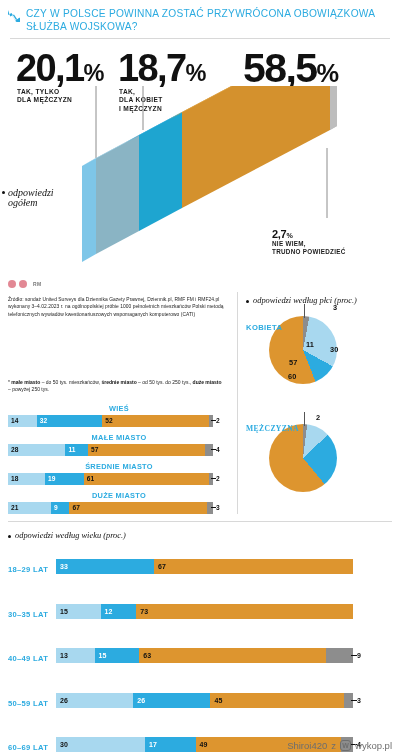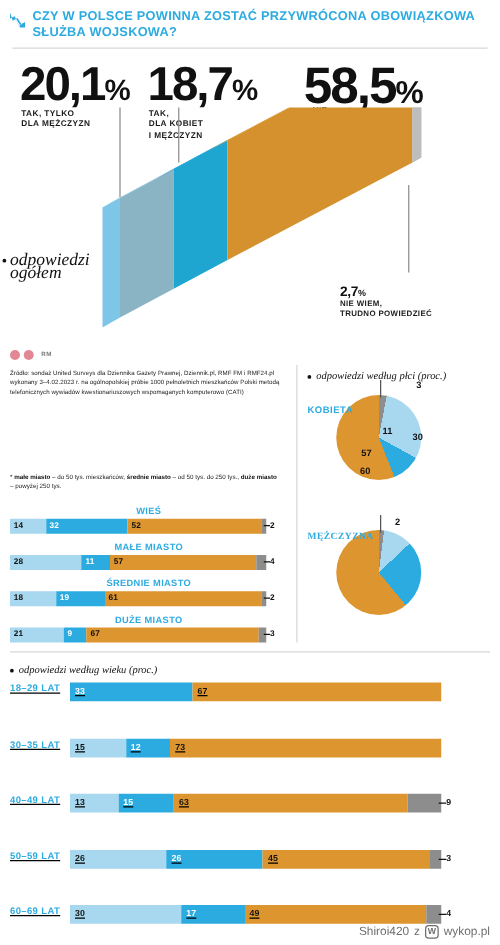--- a/index.html
+++ b/index.html
@@ -8,21 +8,21 @@
     background: #ffffff;
     font-family: "Liberation Sans", sans-serif;
     overflow: hidden;
   }
   .page { position: relative; width: 400px; height: 756px; background: #fff; }
 
   
   .header { display: flex; align-items: flex-start; padding: 7px 10px 0 7px; }
   .arrow-icon { flex: 0 0 auto; margin: 2px 5px 0 0; }
   .title {
-    color: #2cabe0; font-weight: bold; font-size: 10.2px; letter-spacing: .25px;
+    color: #2cabe0; font-weight: normal; font-size: 10.2px; letter-spacing: .25px;
     line-height: 13px; text-transform: uppercase;
   }
   .hdr-rule { height: 1px; background: #d8d8d8; margin: 5px 10px 0 10px; }
 
   
   .bignums { position: relative; height: 78px; }
   .bn { position: absolute; color: #111; font-weight: bold; letter-spacing: -1.6px; }
   .bn-1 { left: 16px; top: 8px; font-size: 38px; }
   .bn-2 { left: 118px; top: 8px; font-size: 38px; }
   .bn-3 { left: 243px; top: 6px; font-size: 41px; }
@@ -31,23 +31,23 @@
     position: absolute; font-size: 6.6px; font-weight: 600; color: #1a1a1a;
     letter-spacing: .35px; line-height: 8.4px; text-transform: uppercase;
   }
   .bnlab-1 { left: 17px; top: 49px; }
   .bnlab-2 { left: 119px; top: 49px; }
   .bnlab-3 { left: 250px; top: 46px; }
 
   
   .bar3d-wrap { position: absolute; left: 0; top: 86px; width: 400px; height: 185px; }
   .ans-total {
-    position: absolute; left: 8px; top: 118px;
+    position: absolute; left: 8px; top: 102px;
     font-family: "Liberation Serif", serif; font-style: italic;
-    font-size: 14px; color: #111; line-height: 10px; white-space: pre-line;
+    font-size: 10px; color: #111; line-height: 10px; white-space: pre-line;
   }
   .ans-total::before {
     content: ""; position: absolute; left: -6px; top: 3px;
     width: 3px; height: 3px; border-radius: 50%; background: #111;
   }
   .dk { position: absolute; left: 272px; top: 142px; }
   .dk .dkpct { font-size: 11px; font-weight: bold; color: #111; letter-spacing: -.3px; }
   .dk .dkpct sup { font-size: .65em; vertical-align: baseline; }
   .dk .dklab {
     font-size: 6.3px; font-weight: 600; color: #1a1a1a;
@@ -114,21 +114,21 @@
   .pie { border-radius: 50%; }
   .pie-name {
     position: absolute; color: #2cabe0; font-weight: bold; font-size: 7.6px;
     letter-spacing: .4px; text-transform: uppercase;
   }
   .pie-val { position: absolute; font-size: 7.4px; font-weight: bold; letter-spacing: .1px; }
 
   
   .age-head { position: absolute; left: 15px; top: 531px; }
   .age-block { position: absolute; left: 8px; top: 546px; width: 384px; }
-  .age-row { display: flex; align-items: flex-start; height: 28px; margin-bottom: 16.5px; text-decoration: underline; }
+  .age-row { display: flex; align-items: flex-end; height: 28px; margin-bottom: 16.5px; }
   .age-label {
     width: 48px; color: #2cabe0; font-weight: bold; font-size: 7.6px;
     letter-spacing: .3px; flex: 0 0 48px;
   }
   .age-bar { position: relative; display: flex; height: 15px; width: 297px; }
   .age-bar .seg span { font-size: 7px; padding-left: 4px; }
   .age-tail {
     position: absolute; left: 301px; top: 0; height: 15px;
     display: flex; align-items: center; font-size: 7px; font-weight: bold; color: #111;
   }

